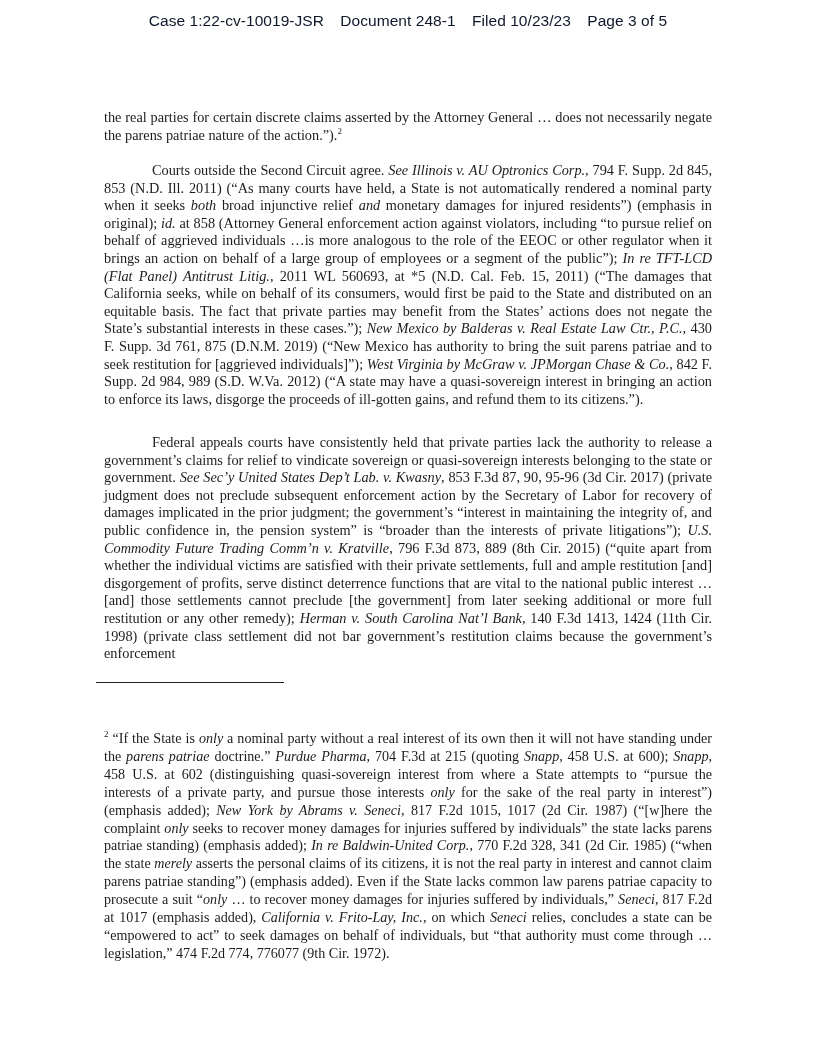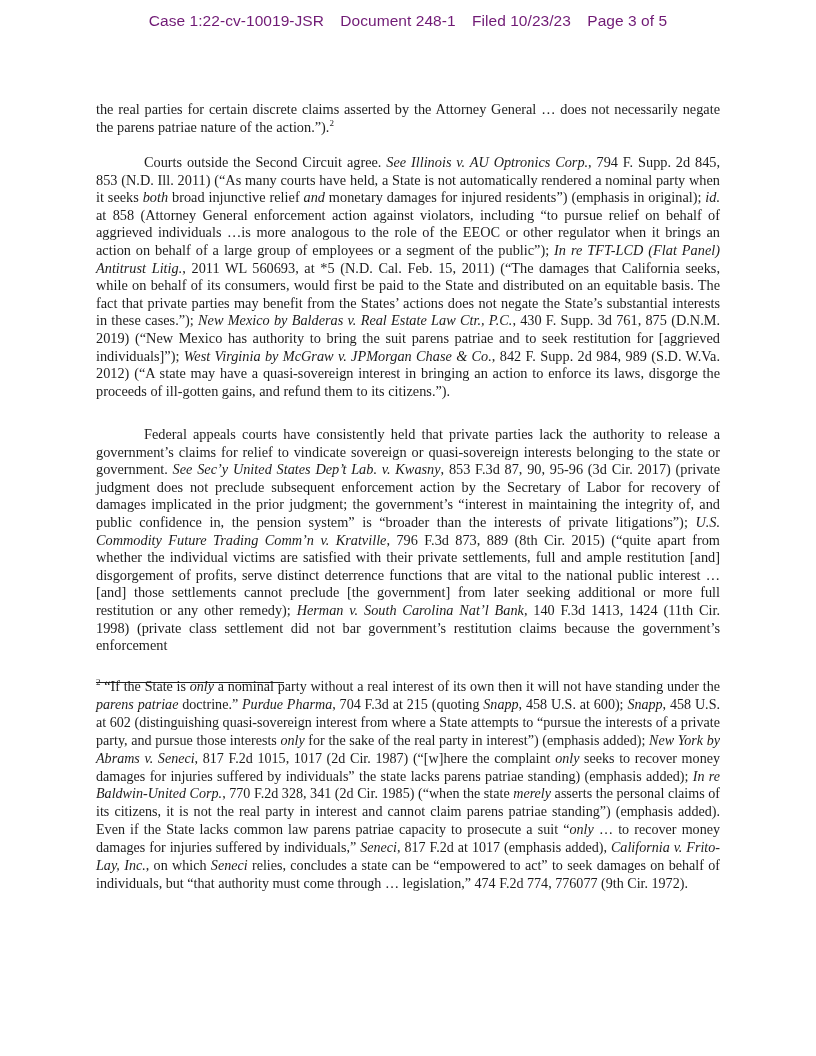--- a/index.html
+++ b/index.html
@@ -1,38 +1,38 @@
 <!DOCTYPE html>
 <html><head>
   <meta charset="utf-8">
   <style>
     html, body { margin: 0; padding: 0; background: #ffffff; }
     body { width: 816px; height: 1056px; position: relative; overflow: hidden; }
     .header {
       position: absolute; top: 12px; left: 0; width: 816px; text-align: center;
-      font-family: "Liberation Sans", sans-serif; font-size: 15.5px; color: #701a75;
+      font-family: "Liberation Sans", sans-serif; font-size: 15.5px; color: #0f172a;
       word-spacing: 0px; letter-spacing: 0.05px;
     }
     .header span { margin: 0 6px; }
     .body-text {
       position: absolute; left: 96px; width: 624px;
       font-family: "Liberation Serif", serif; font-size: 14.3px; line-height: 17.6px;
       color: #1c1c1c; text-align: justify;
     }
-    .body-text p { margin: 0; }
+    .body-text p { margin: 8px; }
     .p1 { top: 101px; }
     .p2 { top: 154px; }
     .p3 { top: 426px; }
     .indent { text-indent: 48px; }
     sup { font-size: 9px; line-height: 0; vertical-align: 6px; }
     .rule {
       position: absolute; left: 96px; top: 682px; width: 188px; height: 0;
       border-top: 1px solid #222;
     }
-    .fn { top: 678px; font-size: 14.1px; line-height: 17.9px; }
+    .fn { top: 722px; font-size: 14.1px; line-height: 17.9px; }
     i { }
   </style>
 </head>
 <body>
 
 <div class="header">
   <span>Case 1:22-cv-10019-JSR</span>
   <span>Document 248-1</span>
   <span>Filed 10/23/23</span>
   <span>Page 3 of 5</span>

